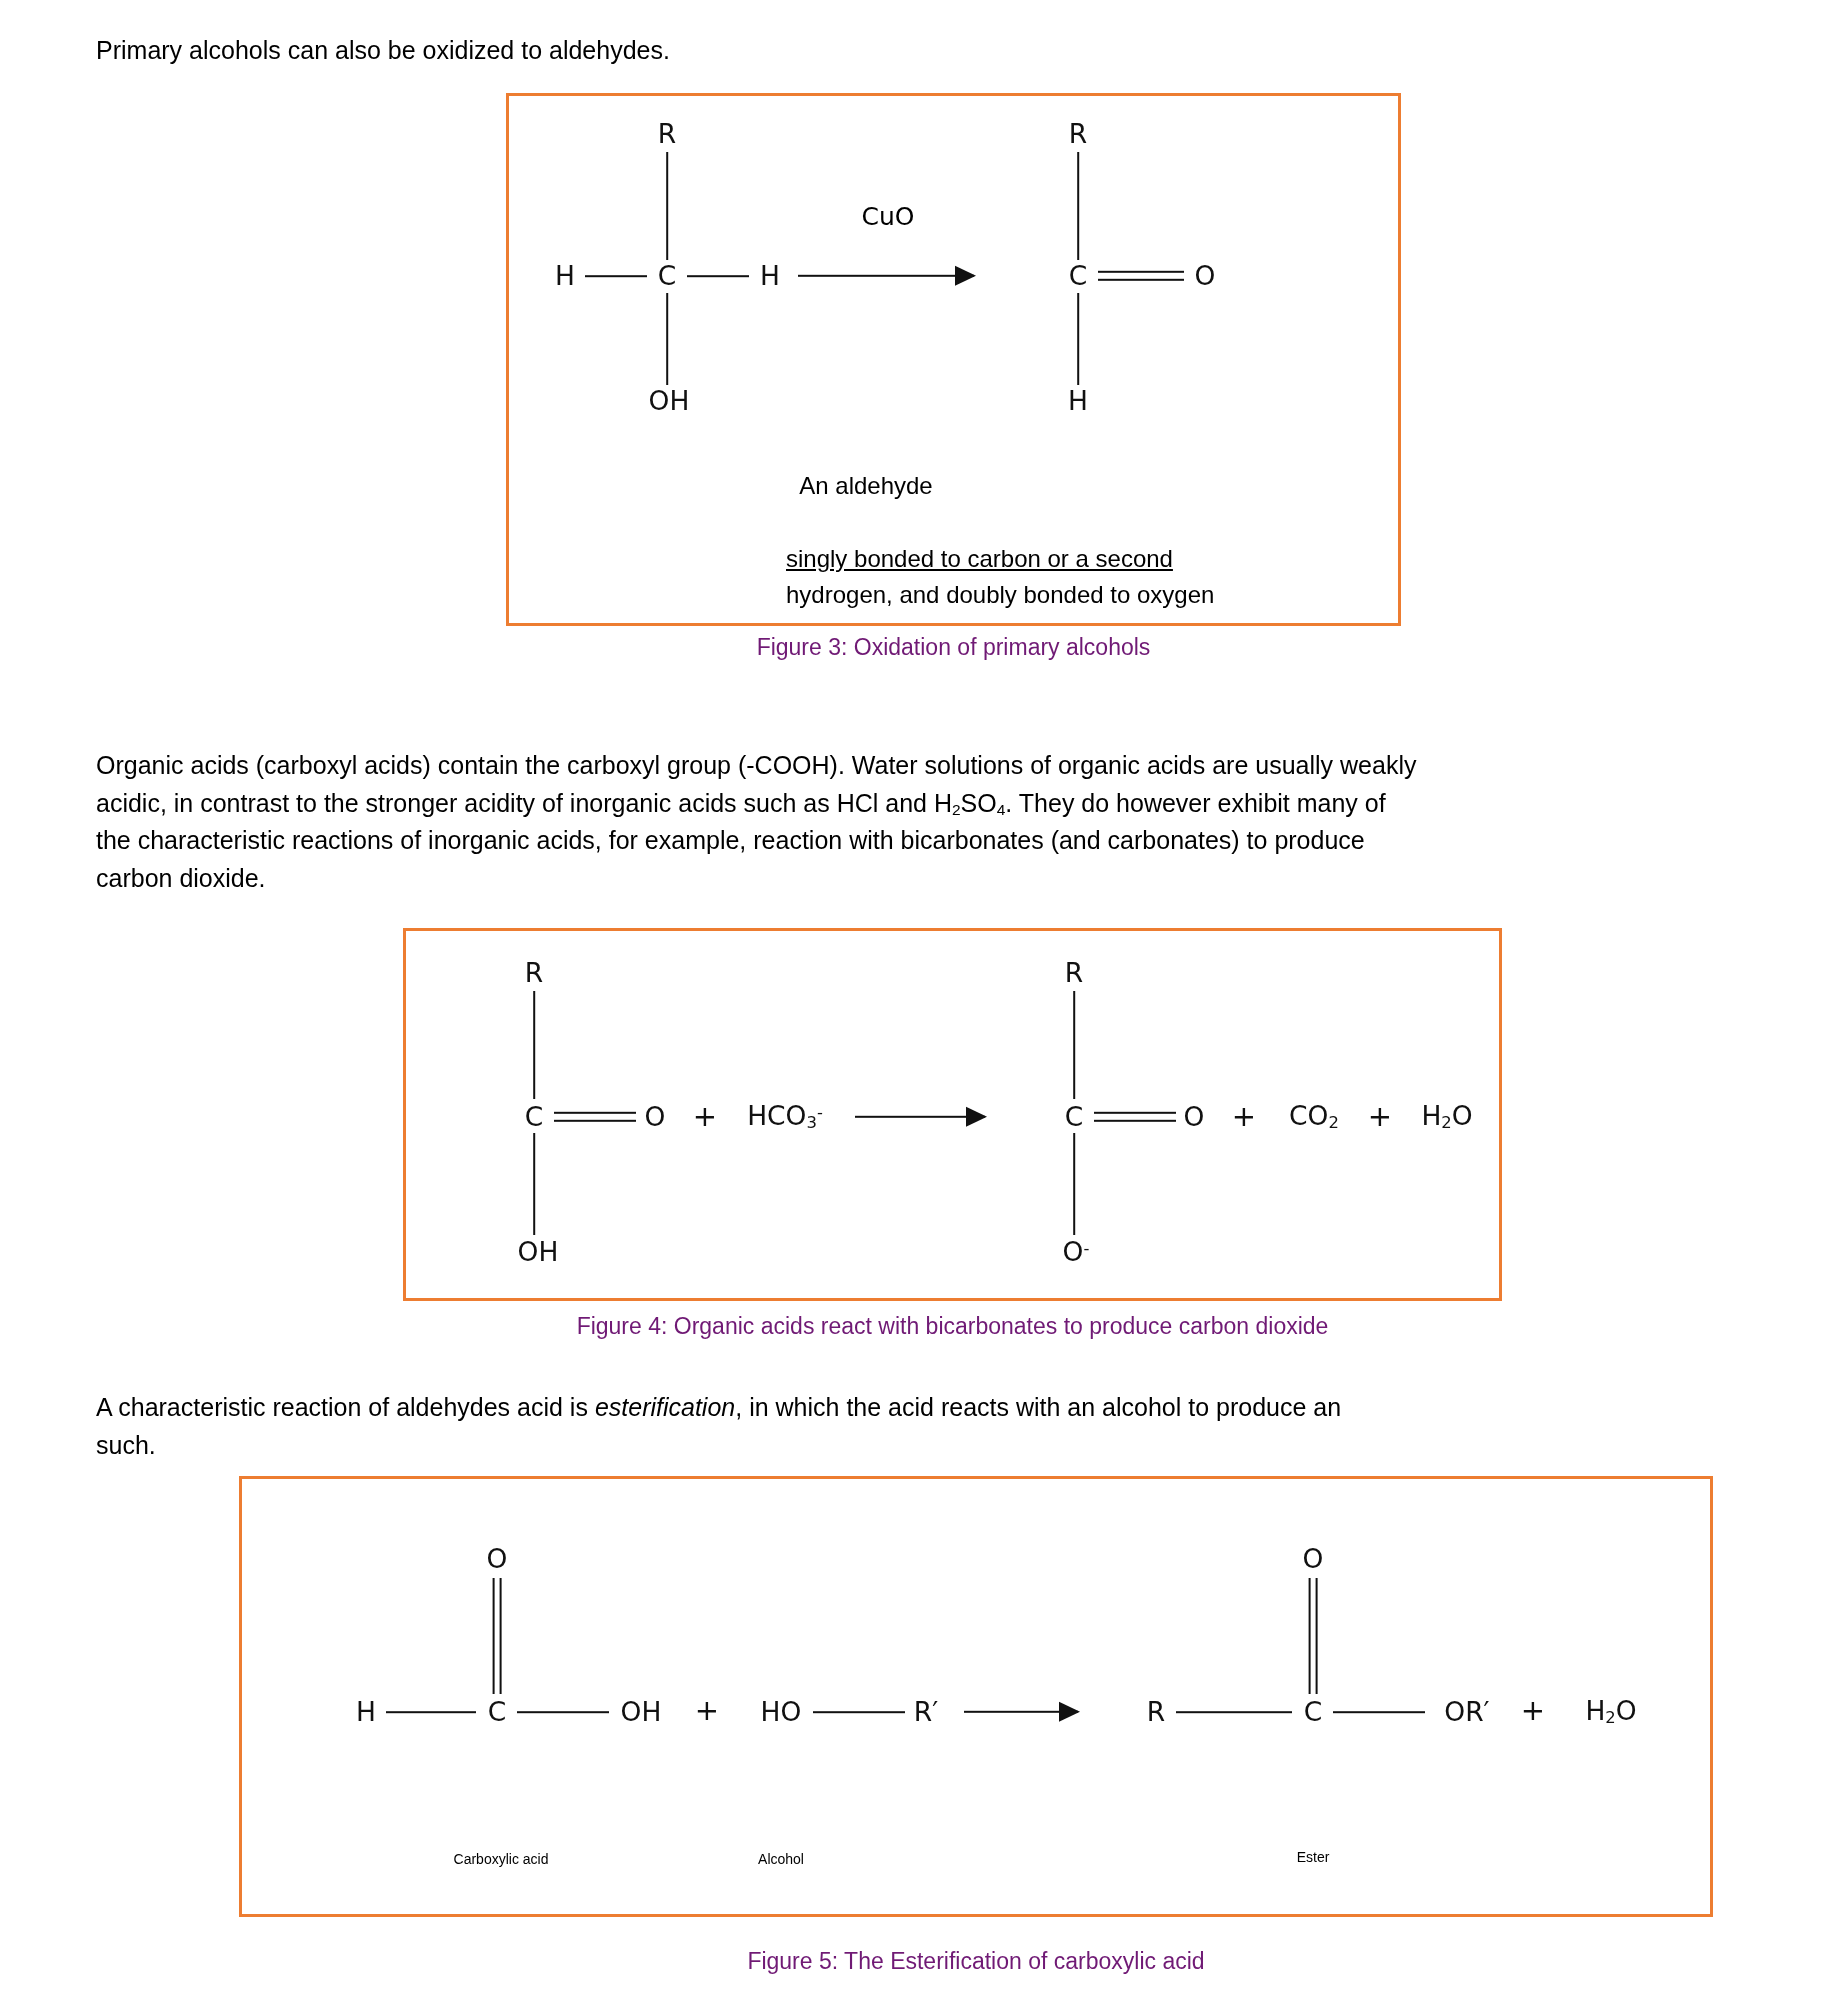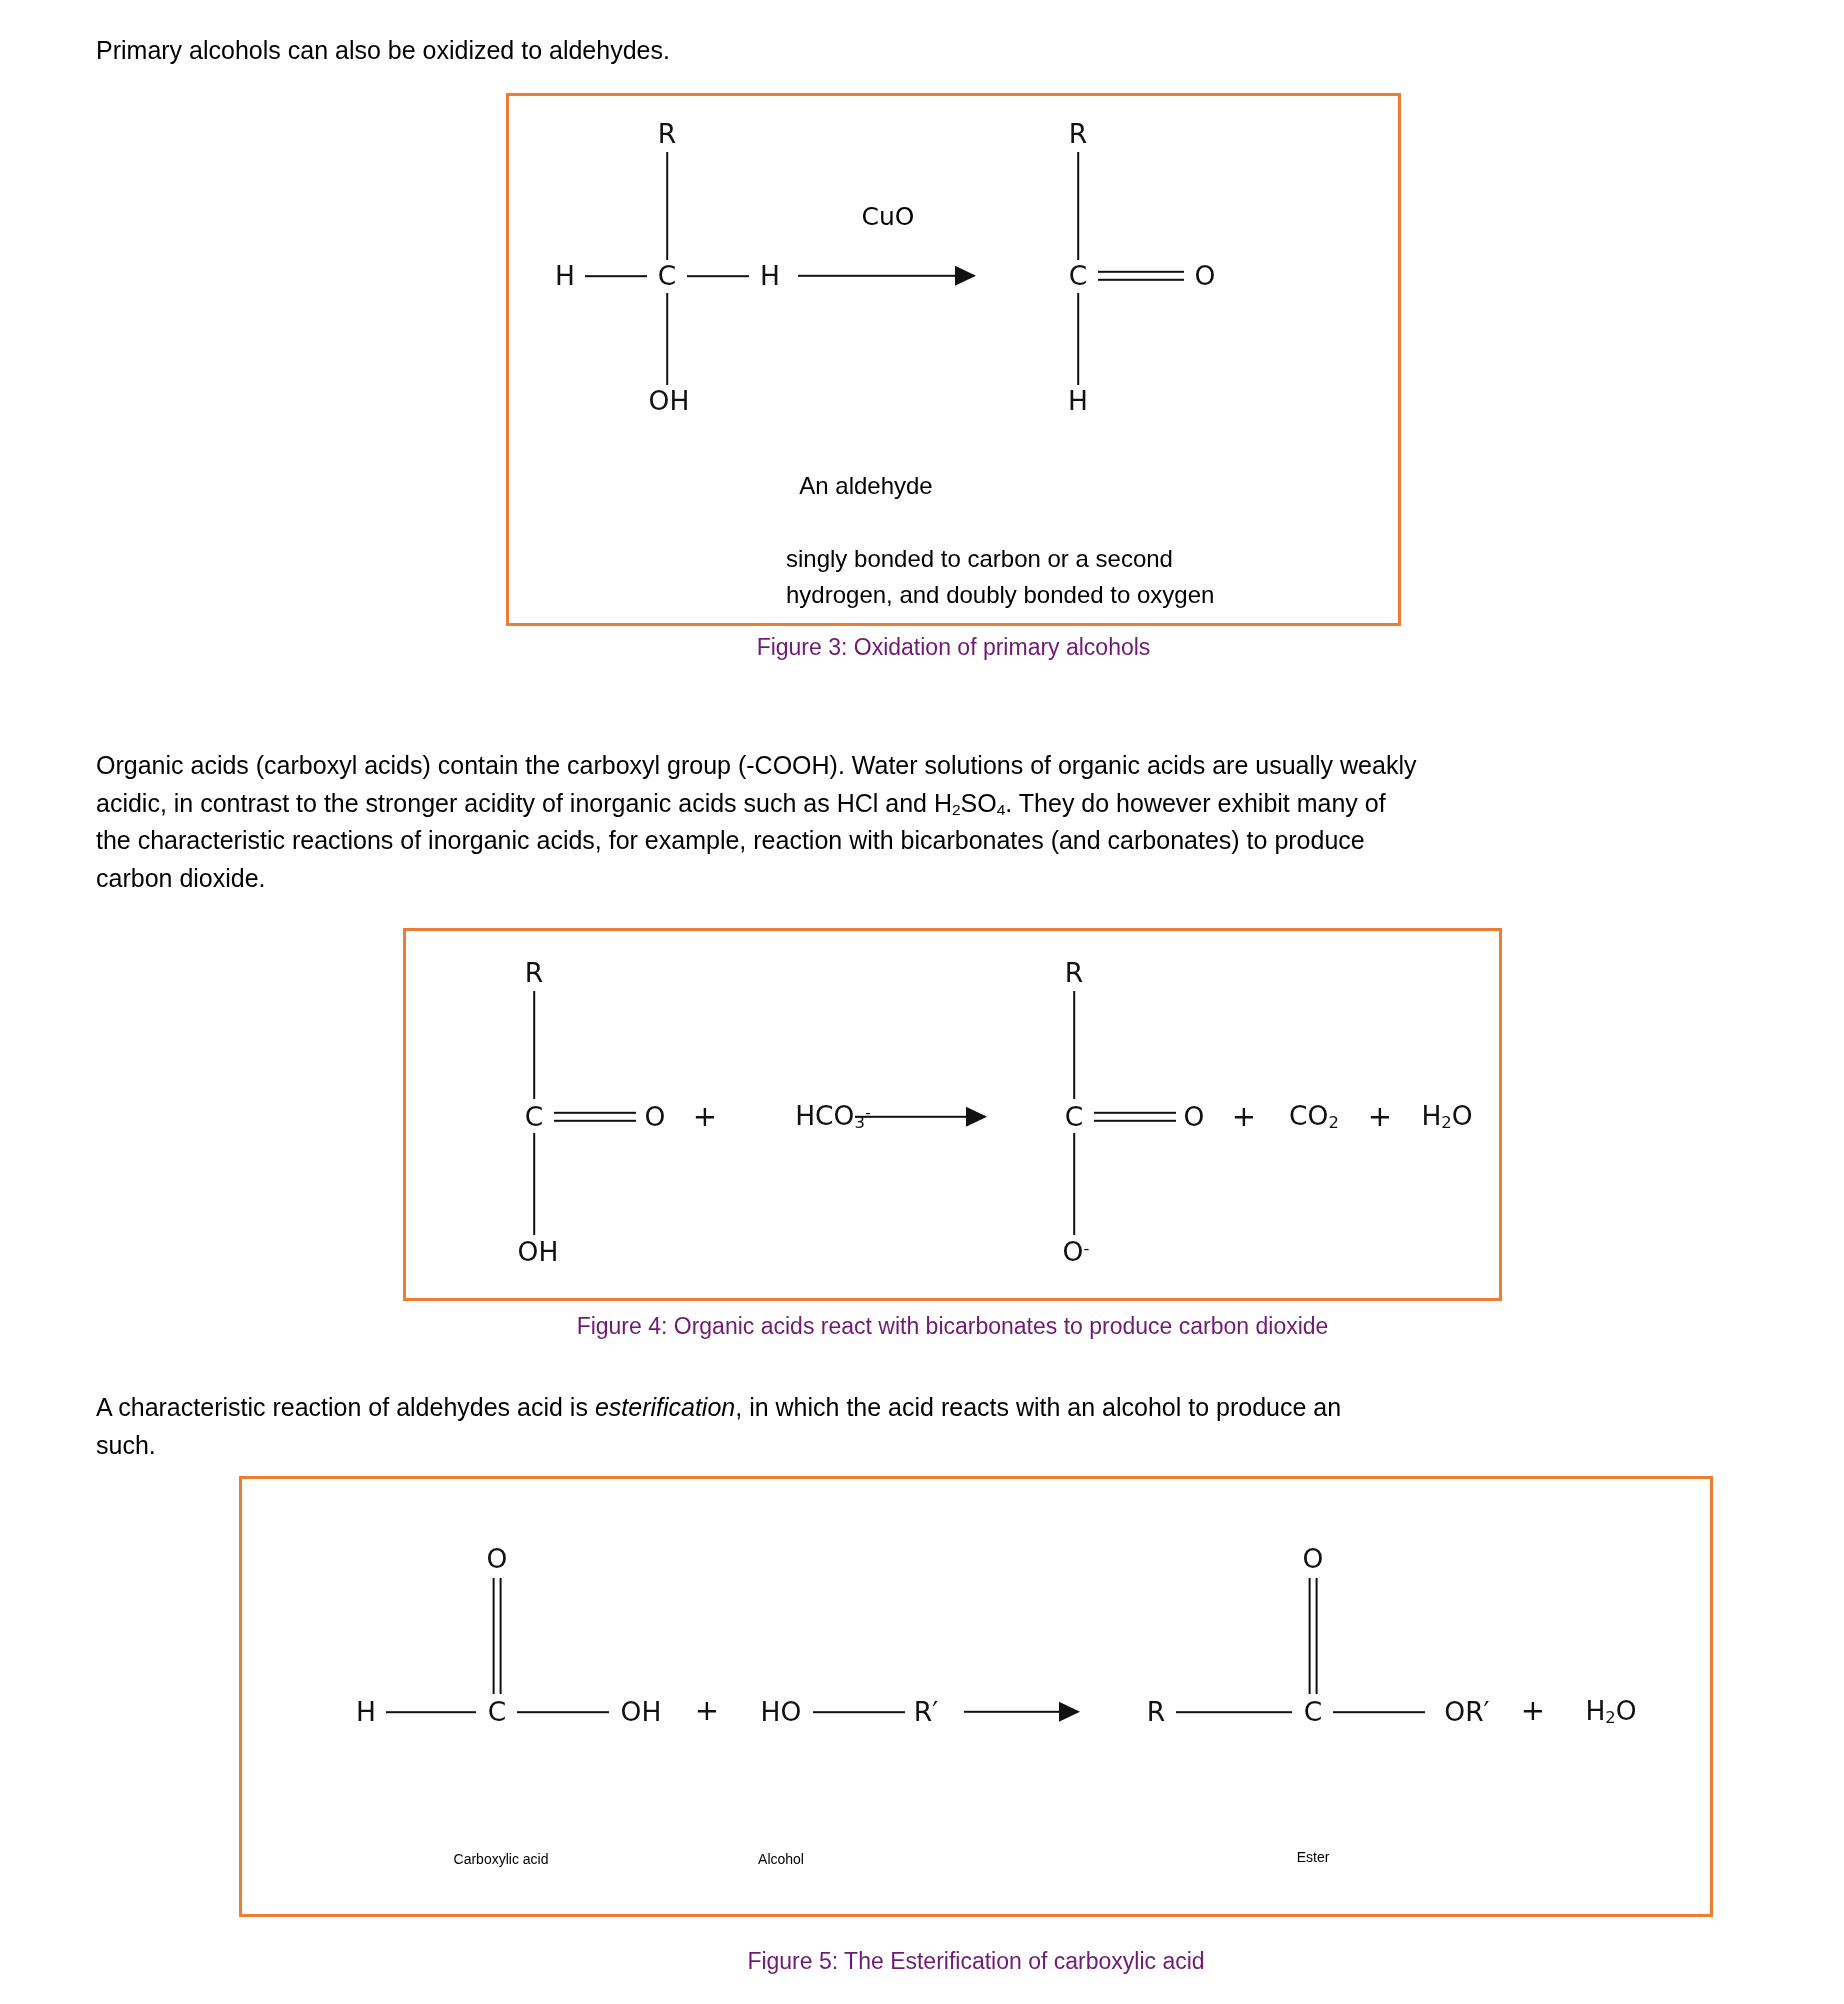--- a/index.html
+++ b/index.html
@@ -142,21 +142,21 @@
     <div class="bond-v" style="left:569px;top:56px;height:108px;"></div>
 
     <div class="atom" style="left:569px;top:180px;">C</div>
     <div class="bond-dbl-h" style="left:589px;top:180px;width:86px;"></div>
     <div class="atom" style="left:696px;top:180px;">O</div>
 
     <div class="bond-v" style="left:569px;top:197px;height:92px;"></div>
     <div class="atom" style="left:569px;top:305px;">H</div>
 
     <div class="note" style="left:0px;top:373px;width:714px;text-align:center;">An aldehyde</div>
-    <div class="note" style="left:277px;top:446px;width:601px;">singly bonded to carbon or a second</div>
+    <div class="note" style="left:277px;top:446px;width:601px;text-decoration:underline;">singly bonded to carbon or a second</div>
     <div class="note" style="left:277px;top:482px;width:601px;">hydrogen, and doubly bonded to oxygen</div>
   </div>
 
   <div class="fig-caption" style="left:506px;top:633px;width:895px;">Figure 3: Oxidation of primary alcohols</div>
 
   <div class="para" style="left:96px;top:747px;width:1684px;">
     <div>Organic acids (carboxyl acids) contain the carboxyl group (-COOH). Water solutions of organic acids are usually weakly</div>
     <div>
       <span>acidic, in contrast to the stronger acidity of inorganic acids such as HCl and H</span><sub>2</sub><span>SO</span><sub>4</sub><span>. They do however exhibit many of</span>
     </div>
@@ -170,21 +170,21 @@
     <div class="bond-v" style="left:128px;top:60px;height:108px;"></div>
 
     <div class="atom" style="left:128px;top:186px;">C</div>
     <div class="bond-dbl-h" style="left:148px;top:186px;width:82px;"></div>
     <div class="atom" style="left:249px;top:186px;">O</div>
 
     <div class="bond-v" style="left:128px;top:202px;height:102px;"></div>
     <div class="atom" style="left:132px;top:321px;">OH</div>
 
     <div class="atom big" style="left:299px;top:185px;">+</div>
-    <div class="atom" style="left:379px;top:186px;margin-left:48px;">
+    <div class="atom" style="left:379px;top:186px;">
       <span>HCO</span><sub>3</sub><sup>-</sup>
     </div>
 
     <div class="arrow" style="left:449px;top:186px;width:130px;"></div>
 
     <div class="atom" style="left:668px;top:42px;">R</div>
     <div class="bond-v" style="left:668px;top:60px;height:108px;"></div>
 
     <div class="atom" style="left:668px;top:186px;">C</div>
     <div class="bond-dbl-h" style="left:688px;top:186px;width:82px;"></div>

